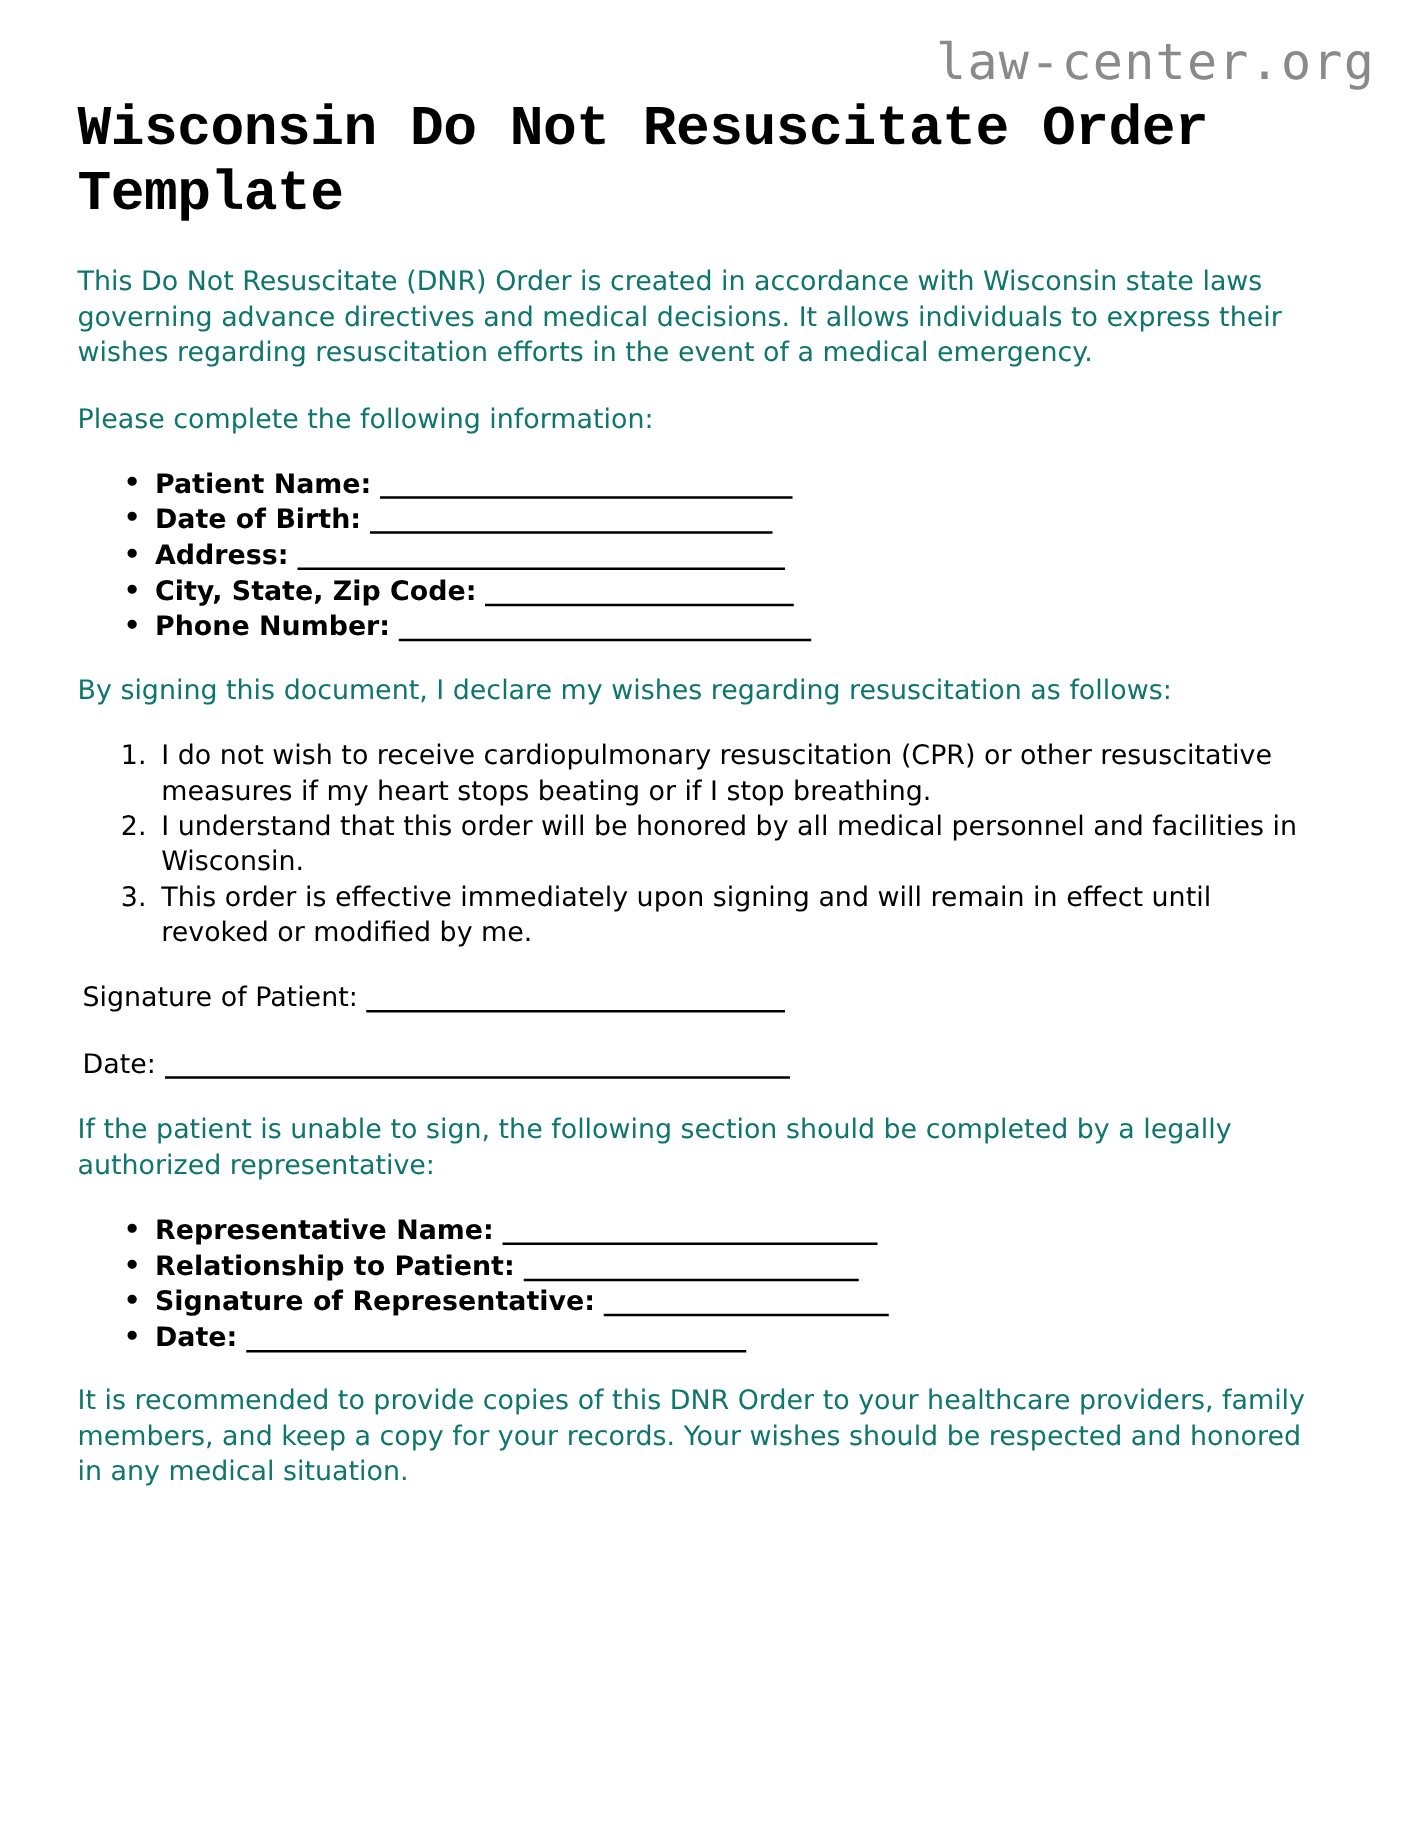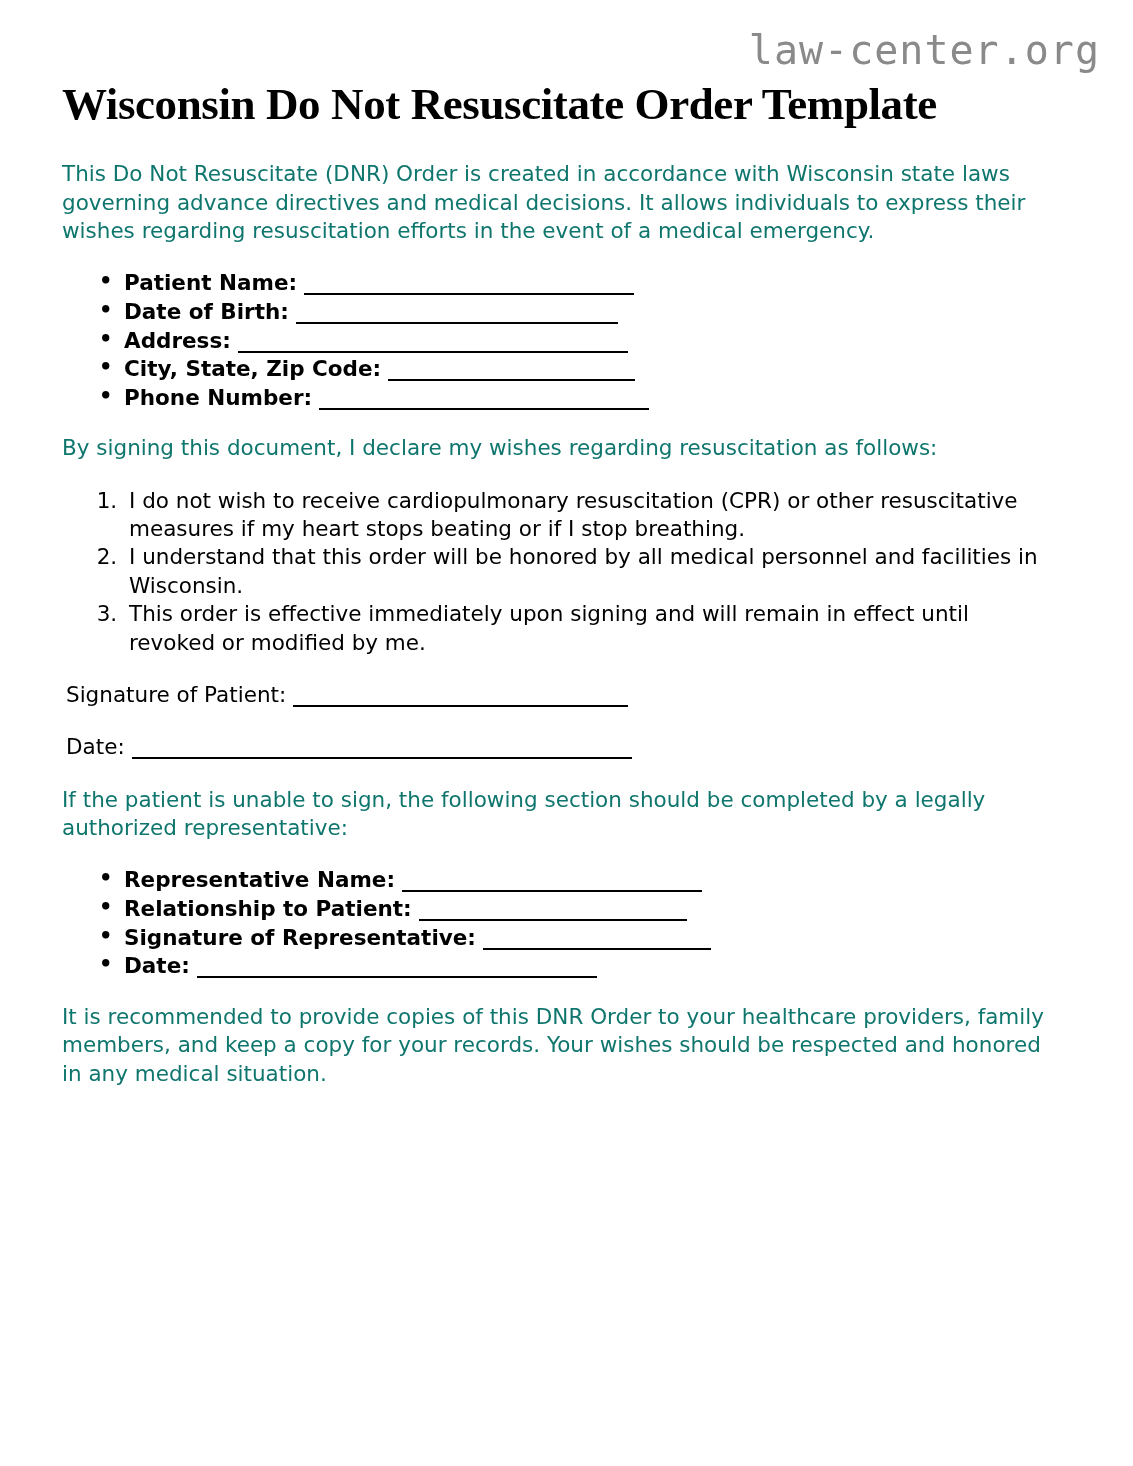--- a/index.html
+++ b/index.html
@@ -28,21 +28,21 @@
     white-space: nowrap;
     line-height: 1;
   }
   .content {
     position: absolute;
     left: 62px;
     top: 78px;
     width: 995px;
   }
   h1.doc-title {
-    font-family: Liberation Serif, serif;
+    font-family: Liberation Mono, monospace;
     font-size: 45px;
     font-weight: bold;
     line-height: 1.16;
     margin: 0 0 30px 0;
     letter-spacing: -0.4px;
     color: #000000;
   }
   p.para {
     font-size: 21.5px;
     line-height: 1.32;
@@ -103,20 +103,21 @@
 <div class="page">
 
   <div class="watermark">law-center.org</div>
 
   <div class="content">
 
     <h1 class="doc-title">Wisconsin Do Not Resuscitate Order Template</h1>
 
     <p class="para">This Do Not Resuscitate (DNR) Order is created in accordance with Wisconsin state laws governing advance directives and medical decisions. It allows individuals to express their wishes regarding resuscitation efforts in the event of a medical emergency.</p>
 
+    <p class="para">Please complete the following information:</p>
 
     <ul class="field-list" id="patient-fields">
         <li><span>Patient Name:</span><span class="blank" style="width: 330px;"></span></li>
         <li><span>Date of Birth:</span><span class="blank" style="width: 322px;"></span></li>
         <li><span>Address:</span><span class="blank" style="width: 390px;"></span></li>
         <li><span>City, State, Zip Code:</span><span class="blank" style="width: 247px;"></span></li>
         <li><span>Phone Number:</span><span class="blank" style="width: 330px;"></span></li>
       </ul>
 
     <p class="para">By signing this document, I declare my wishes regarding resuscitation as follows:</p>

